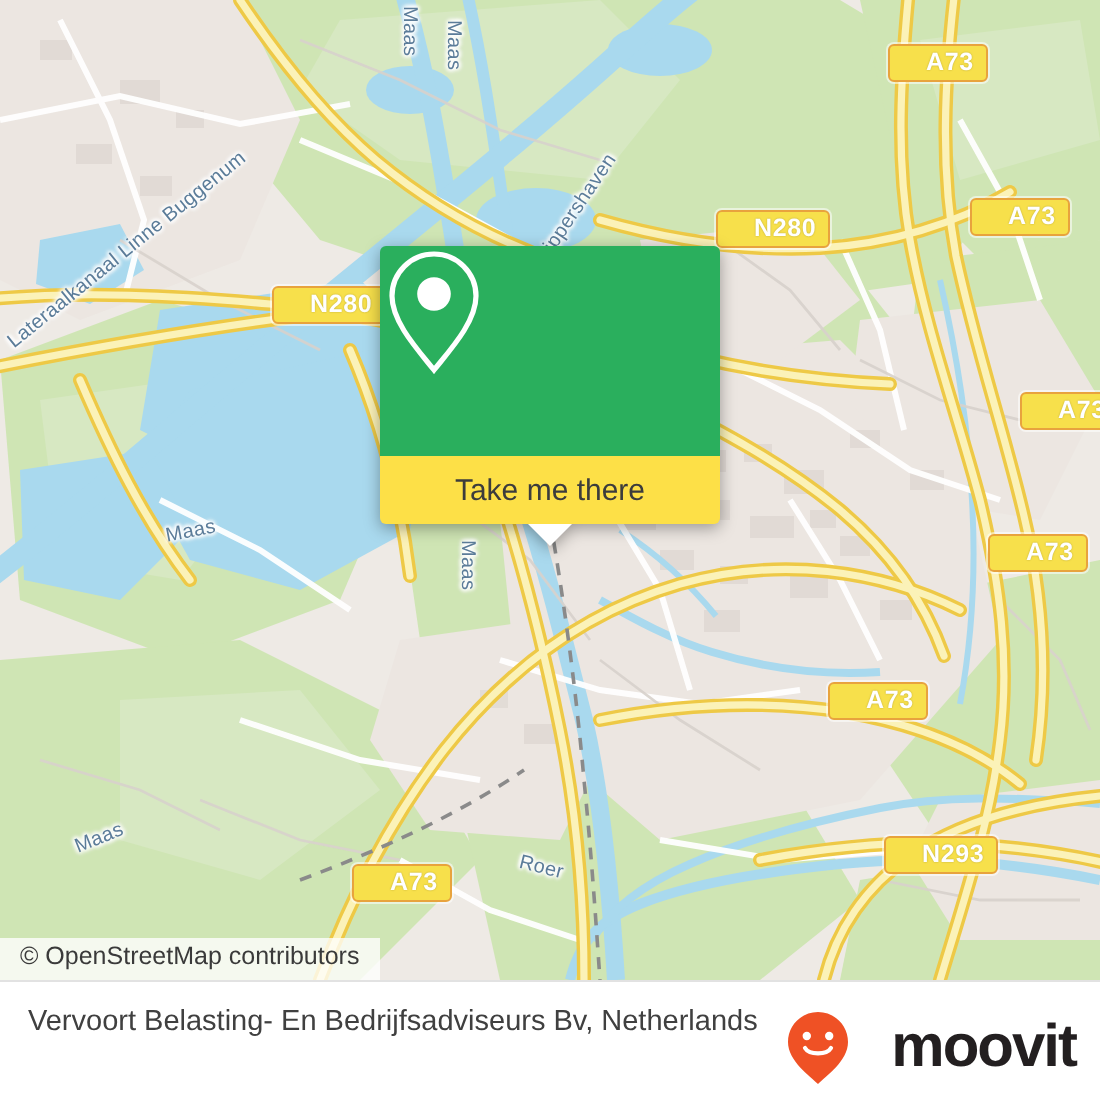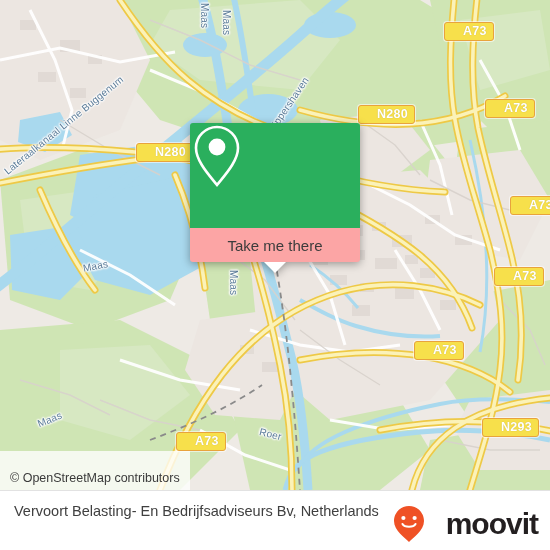--- a/index.html
+++ b/index.html
@@ -39,36 +39,36 @@
   
   .popup{
     position:absolute;left:190px;top:123px;width:170px;
     filter:drop-shadow(0 2px 4px rgba(0,0,0,.35));
   }
   .popup-top{
     background:#2aaf5d;height:105px;border-radius:3px 3px 0 0;
     display:flex;align-items:center;justify-content:center;
   }
   .popup-bottom{
-    background:#fca5a5;height:34px;border-radius:0 0 3px 3px;
+    background:#fde047;height:34px;border-radius:0 0 3px 3px;
     display:flex;align-items:center;justify-content:center;
     color:#3c3c3c;font-size:15px;
   }
   .popup-tail{
     position:absolute;left:50%;top:139px;margin-left:-11px;
     width:0;height:0;border-left:11px solid transparent;border-right:11px solid transparent;
     border-top:11px solid #ffffff;
   }
 
   
   .attrib{
     position:absolute;left:0;bottom:0;
     background:rgba(255,255,255,.78);
     font-size:12.5px;color:#3a3a3a;
-    padding:19px 10px 4px 10px;
+    padding:1px 10px 4px 10px;
     line-height:16px;
   }
 
   
   .footer{
     position:absolute;left:0;top:490px;width:550px;height:60px;background:#ffffff;
     border-top:1px solid #e2e2e2;
   }
   .footer-title{
     position:absolute;left:14px;top:10px;width:380px;
@@ -262,21 +262,21 @@
 
     <div>
       <div class="shield" style="left:444px;top:22px;">A73</div>
       <div class="shield" style="left:485px;top:99px;">A73</div>
       <div class="shield" style="left:136px;top:143px;">N280</div>
       <div class="shield" style="left:358px;top:105px;">N280</div>
       <div class="shield" style="left:510px;top:196px;">A73</div>
       <div class="shield" style="left:494px;top:267px;">A73</div>
       <div class="shield" style="left:414px;top:341px;">A73</div>
       <div class="shield" style="left:176px;top:432px;">A73</div>
-      <div class="shield" style="left:482px;top:418px;">N293</div>
+      <div class="shield" style="left:442px;top:418px;">N293</div>
     </div>
 
     <div class="popup">
       <div class="popup-top">
         <svg width="54" height="66" viewBox="0 0 54 66">
           <path d="M27 4 C15.4 4 6 13.4 6 25 C6 38 19 52 27 62 C35 52 48 38 48 25 C48 13.4 38.6 4 27 4 Z" fill="none" stroke="#ffffff" stroke-width="2.6"></path>
           <circle cx="27" cy="24" r="8.4" fill="#ffffff"></circle>
         </svg>
       </div>
       <div class="popup-bottom">

